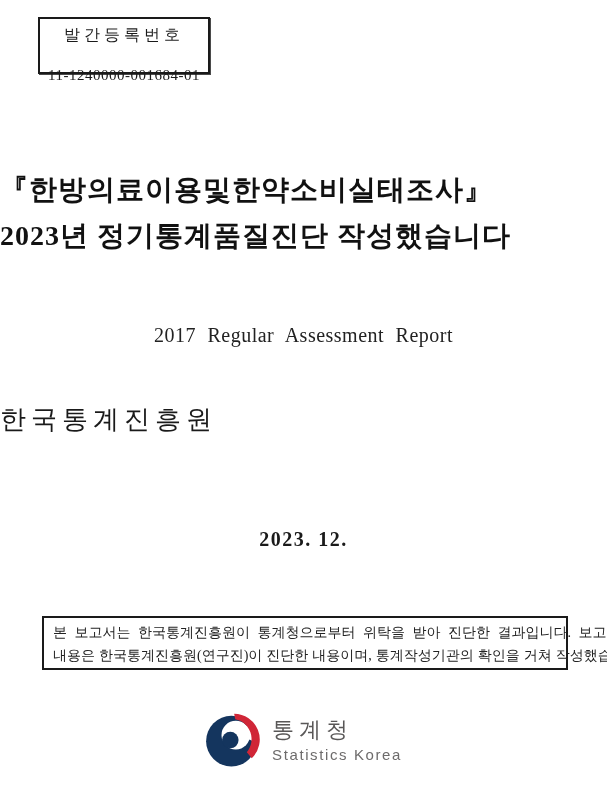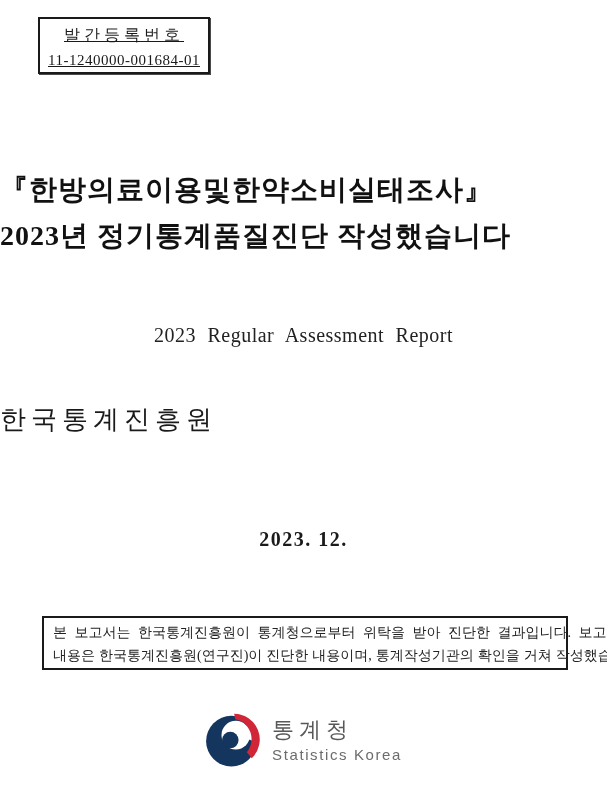--- a/index.html
+++ b/index.html
@@ -21,30 +21,29 @@
   .reg-box {
     position: absolute;
     left: 38px;
     top: 17px;
     width: 172px;
     height: 57px;
     box-sizing: border-box;
     border: 2px solid #1a1a1a;
     box-shadow: 1px 1px 0 #4a4a4a;
     text-align: center;
-    text-decoration: underline;
   }
   .reg-label {
     margin-top: 6px;
     font-size: 16px;
     letter-spacing: 4px;
     color: #1a1a1a;
   }
   .reg-number {
-    margin-top: 6px;
+    margin-top: 21px;
     font-size: 15px;
     letter-spacing: 0.5px;
     color: #1a1a1a;
   }
 
   
   .title-block {
     position: absolute;
     left: 0;
     right: 0;
@@ -149,21 +148,21 @@
   <div class="reg-box">
     <div class="reg-label">발간등록번호</div>
     <div class="reg-number">11-1240000-001684-01</div>
   </div>
 
   <div class="title-block">
     <div class="title-line">『한방의료이용및한약소비실태조사』</div>
     <div class="title-line">2023년 정기통계품질진단 작성했습니다</div>
   </div>
 
-  <div class="subtitle-en">2023 Regular Assessment Report</div>
+  <div class="subtitle-en">2017 Regular Assessment Report</div>
 
   <div class="org-name">한국통계진흥원</div>
 
   <div class="report-date">2023. 12.</div>
 
   <div class="notice-box">
     <div class="notice-line1">본 보고서는 한국통계진흥원이 통계청으로부터 위탁을 받아 진단한 결과입니다. 보고서의</div>
     <div class="notice-line2">내용은 한국통계진흥원(연구진)이 진단한 내용이며, 통계작성기관의 확인을 거쳐 작성했습니다.</div>
   </div>
 

